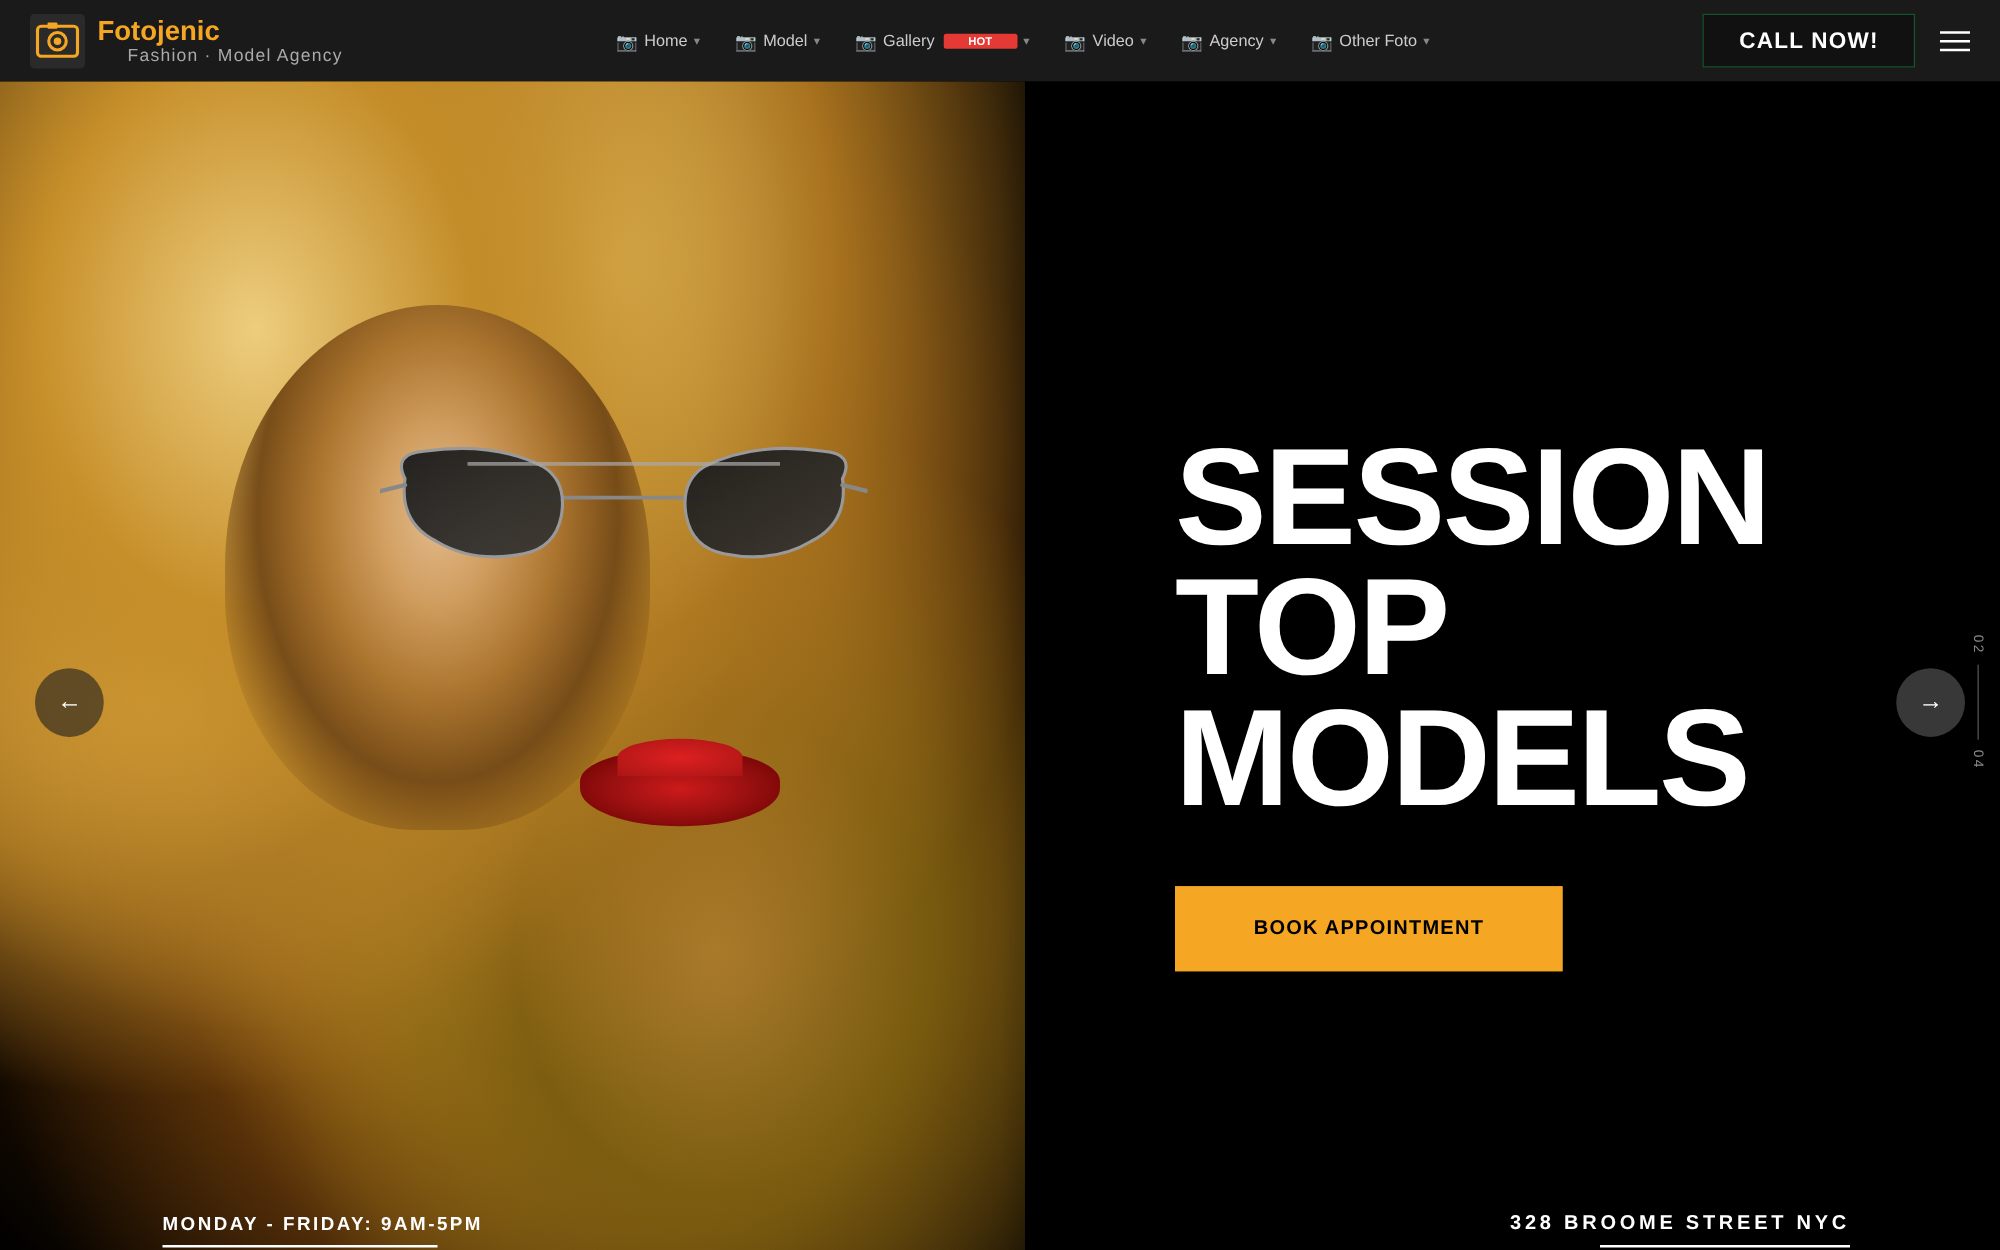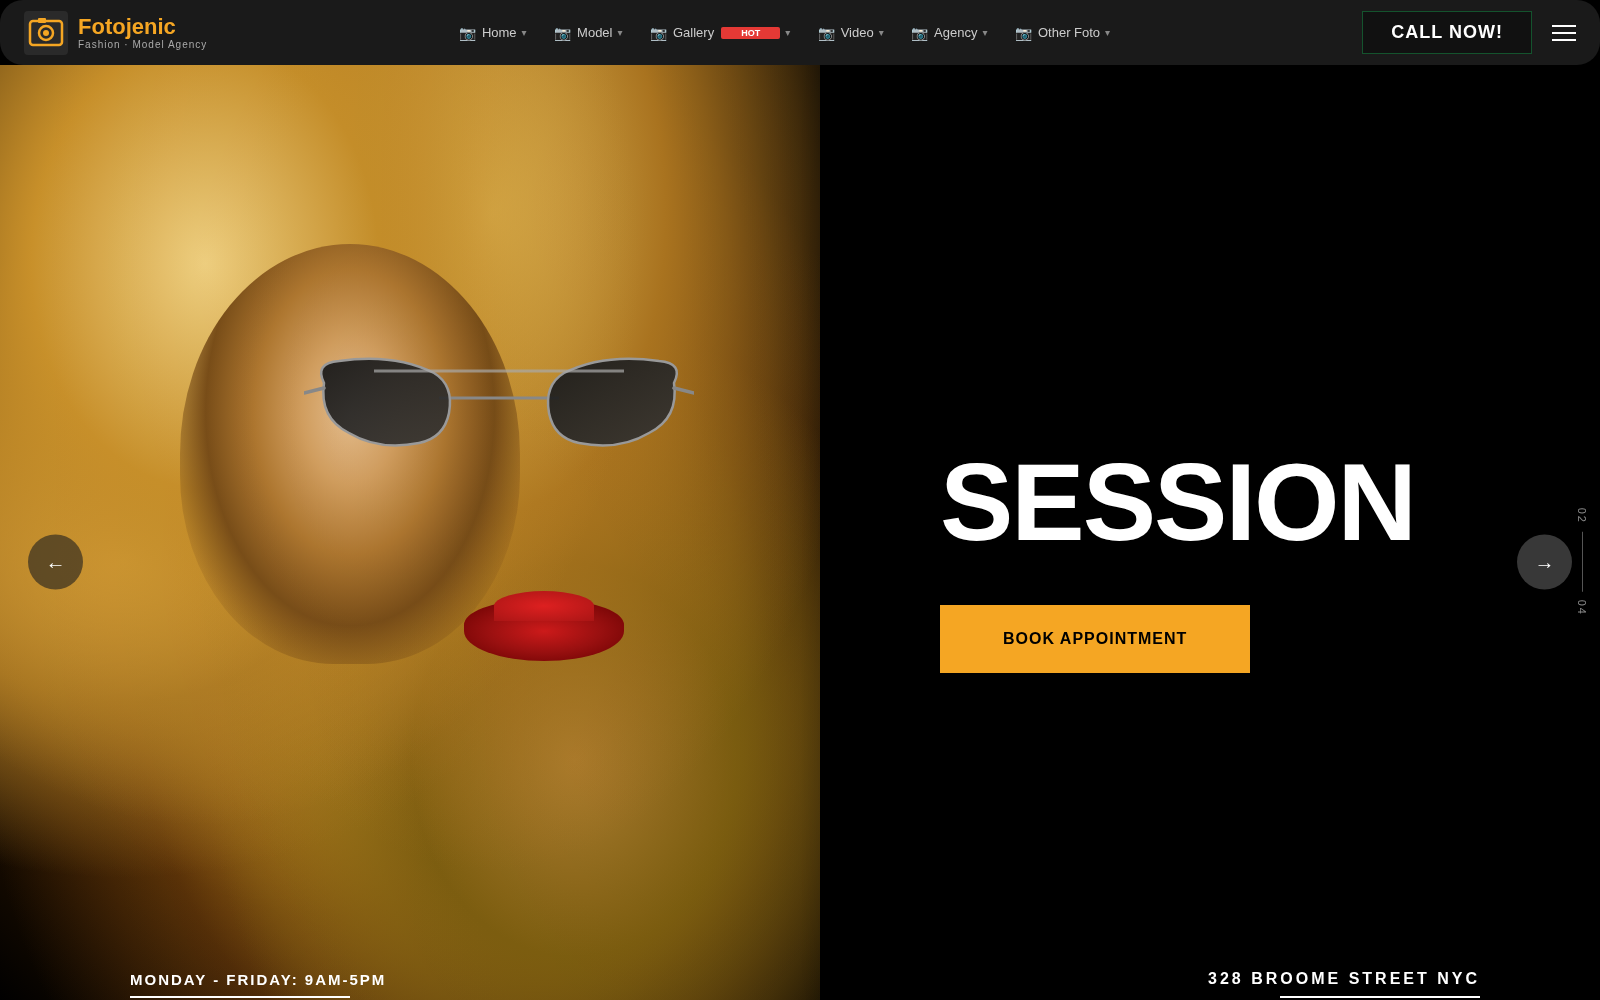--- a/index.html
+++ b/index.html
@@ -9,21 +9,20 @@
     .navbar {
       position: absolute;
       top: 0; left: 0; right: 0;
       height: 65px;
       background: #1a1a1a;
       display: flex;
       align-items: center;
       justify-content: space-between;
       padding: 0 24px;
       z-index: 100;
-      border-radius: 23px;
     }
     .navbar-logo {
       display: flex;
       align-items: center;
       gap: 10px;
     }
     .logo-icon {
       width: 44px;
       height: 44px;
     }
@@ -32,23 +31,24 @@
       flex-direction: column;
       line-height: 1.1;
     }
     .logo-name {
       font-size: 22px;
       font-weight: bold;
       color: #fff;
     }
     .logo-name span { color: #f5a623; }
     .logo-sub {
-      font-size: 10px;
+      font-size: 14px;
       color: #aaa;
       letter-spacing: 1px;
+      margin-left: 24px;
     }
     .navbar-nav {
       display: flex;
       align-items: center;
       gap: 4px;
     }
     .nav-item {
       display: flex;
       align-items: center;
       gap: 5px;
@@ -396,20 +396,21 @@
     <line x1="370" y1="45" x2="390" y2="50" stroke="#888" stroke-width="3.5" stroke-linecap="round"></line>
 
     <line x1="70" y1="28" x2="320" y2="28" stroke="#aaa" stroke-width="3" opacity="0.7"></line>
   </svg>
 
   <div class="red-lips"></div>
 
   <div class="hero-content">
     <h1 class="hero-title">
       <span>SESSION</span><br>
+      <span>TOP MODELS</span>
     </h1>
     <button class="book-btn">Book Appointment</button>
   </div>
 
   <div class="arrow-left">
     <span>←</span>
   </div>
 
   <div class="arrow-right">
     <span>→</span>

